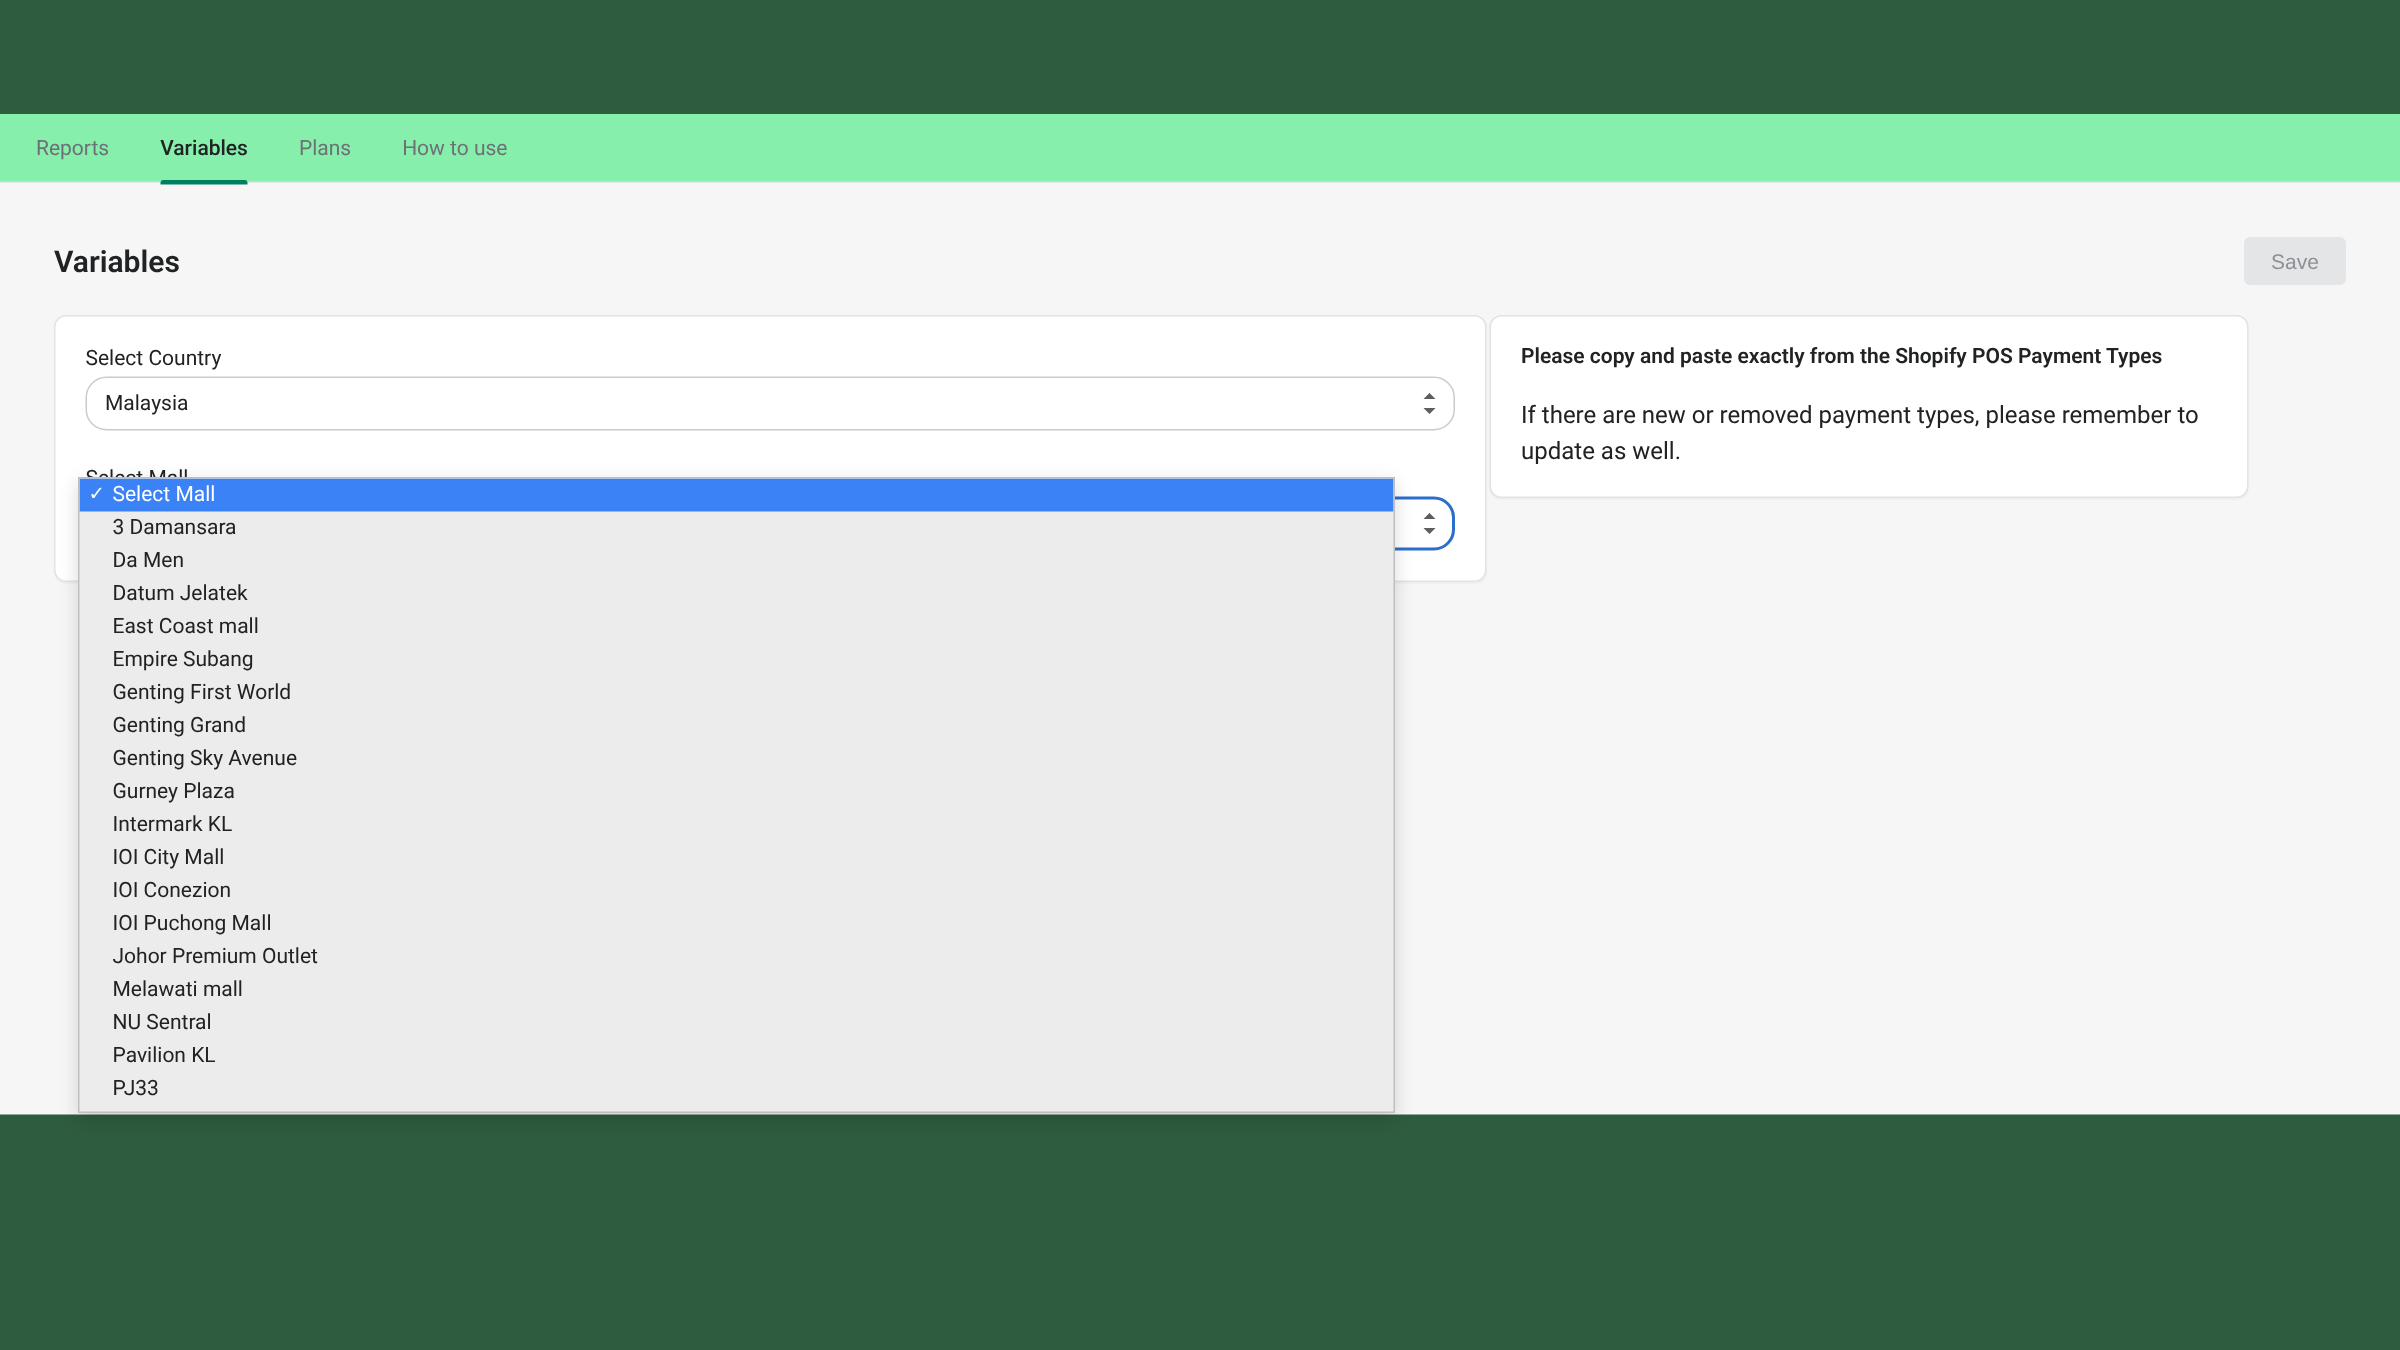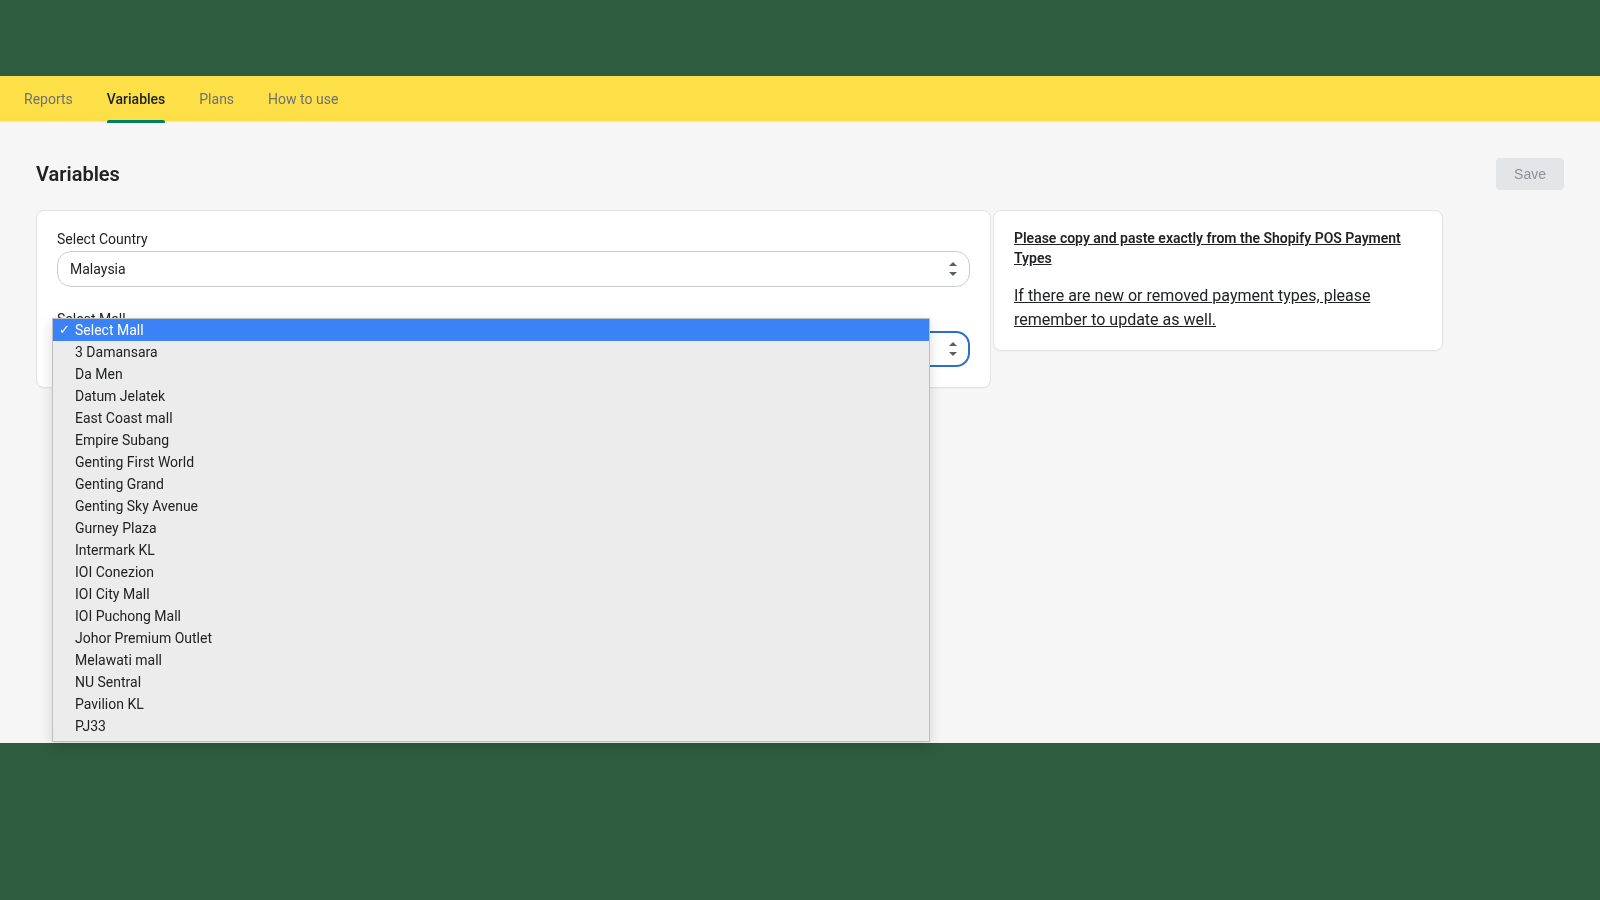--- a/index.html
+++ b/index.html
@@ -23,21 +23,21 @@
 }
 .bottom-banner {
   position: absolute;
   bottom: 0;
   left: 0;
   width: 100%;
   height: 157px;
   background: #2e5c3e;
 }
 .tab-bar {
-  background: #fde047;
+  background: #86efac;
   border-bottom: 1px solid #e1e3e5;
   padding: 0 24px;
   display: flex;
   gap: 34px;
   height: 46px;
   align-items: center;
 }
 .tab {
   font-size: 14px;
   color: #6d7175;
@@ -99,24 +99,23 @@
   padding: 20px;
   flex: 1;
   max-width: 955px;
   box-shadow: 0 0 0 0 rgba(0,0,0,0), 0 1px 1px rgba(0,0,0,0.03);
 }
 .side-card {
   background: #ffffff;
   border: 1px solid #e1e3e5;
   border-radius: 8px;
   padding: 18px 20px;
-  width: 450px;
+  width: 506px;
   flex-shrink: 0;
   box-shadow: 0 0 0 0 rgba(0,0,0,0), 0 1px 1px rgba(0,0,0,0.03);
-  text-decoration: underline;
 }
 .field-label {
   font-size: 14px;
   color: #202223;
   margin-bottom: 4px;
   display: block;
 }
 .select-wrap {
   position: relative;
   margin-bottom: 24px;
@@ -249,22 +248,22 @@
   <div class="dropdown-option">3 Damansara</div>
   <div class="dropdown-option">Da Men</div>
   <div class="dropdown-option">Datum Jelatek</div>
   <div class="dropdown-option">East Coast mall</div>
   <div class="dropdown-option">Empire Subang</div>
   <div class="dropdown-option">Genting First World</div>
   <div class="dropdown-option">Genting Grand</div>
   <div class="dropdown-option">Genting Sky Avenue</div>
   <div class="dropdown-option">Gurney Plaza</div>
   <div class="dropdown-option">Intermark KL</div>
+  <div class="dropdown-option">IOI City Mall</div>
   <div class="dropdown-option">IOI Conezion</div>
-  <div class="dropdown-option">IOI City Mall</div>
   <div class="dropdown-option">IOI Puchong Mall</div>
   <div class="dropdown-option">Johor Premium Outlet</div>
   <div class="dropdown-option">Melawati mall</div>
   <div class="dropdown-option">NU Sentral</div>
   <div class="dropdown-option">Pavilion KL</div>
   <div class="dropdown-option">PJ33</div>
   <div class="dropdown-option">Queensway Mall</div>
 
 </div>
 

